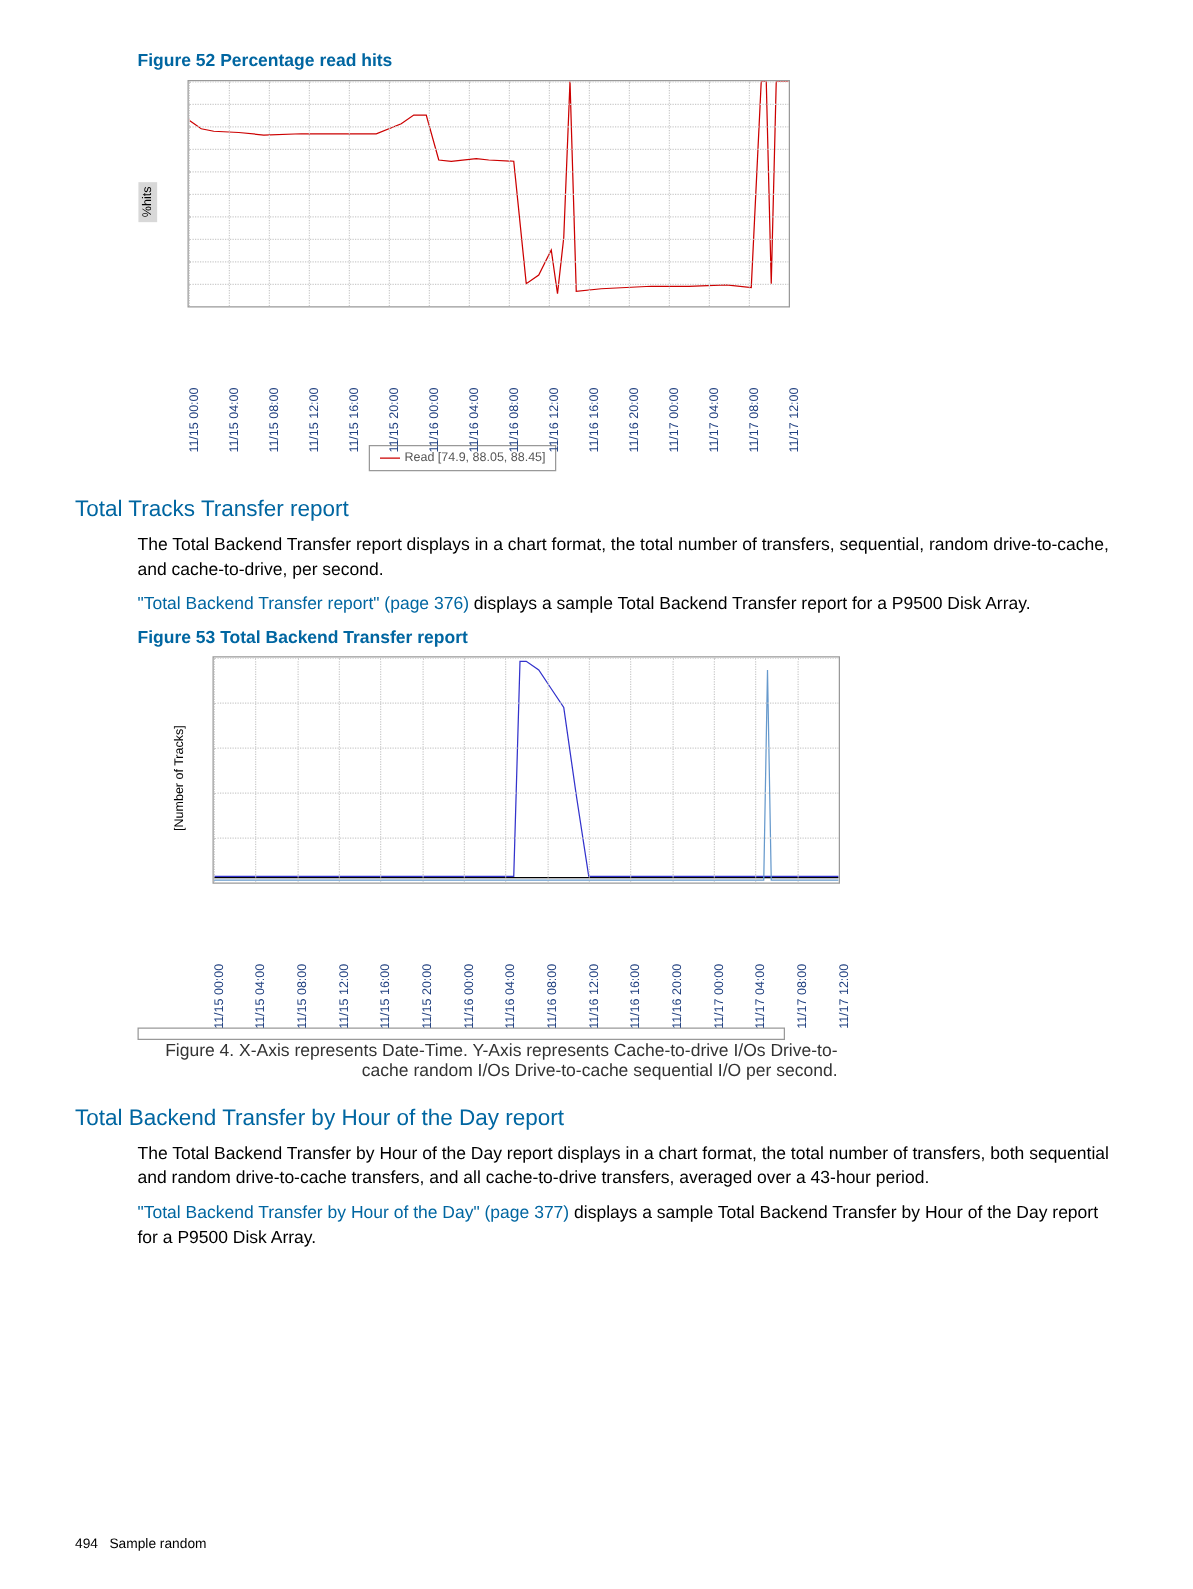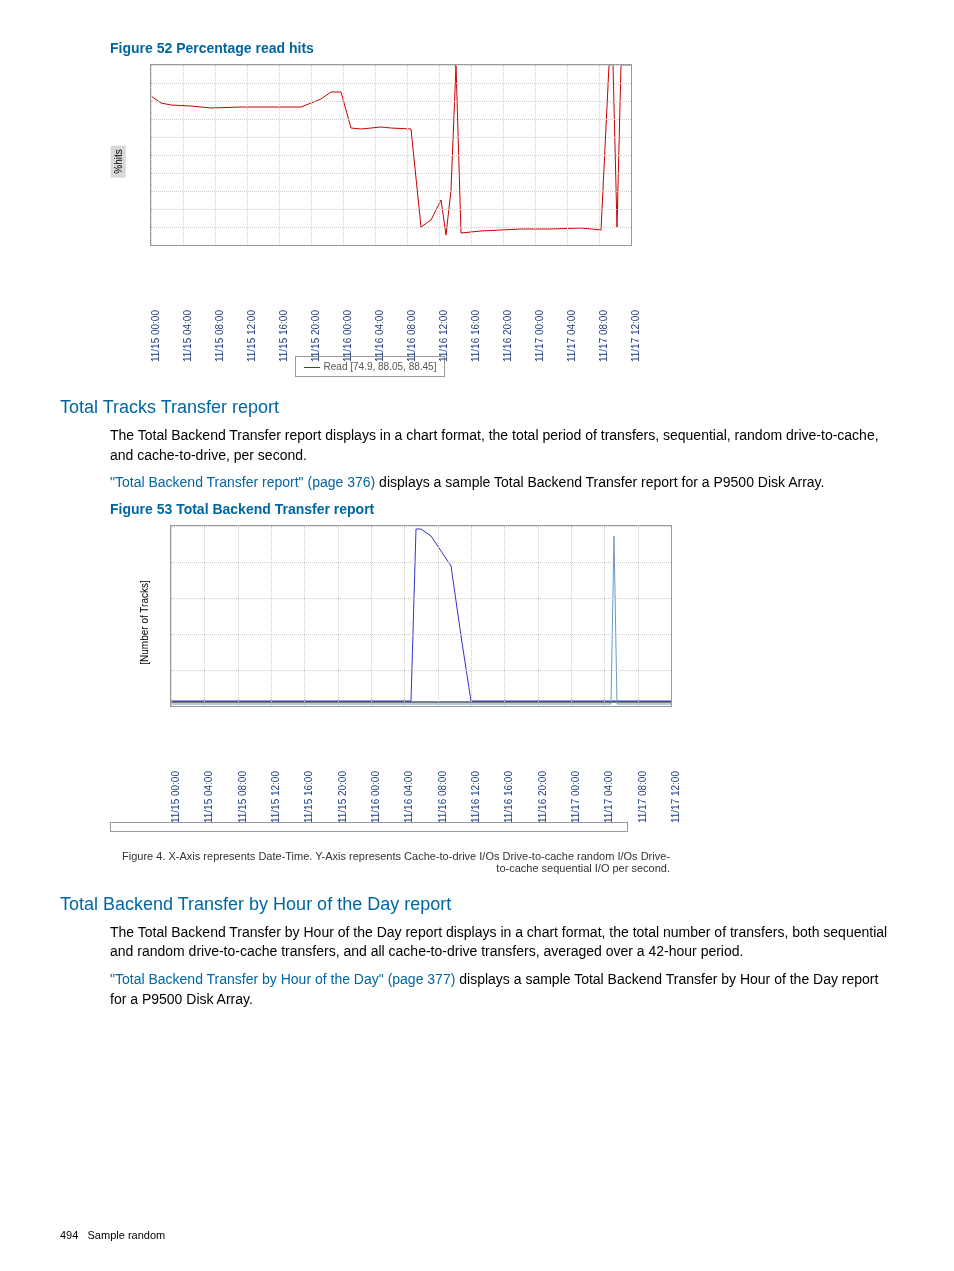--- a/index.html
+++ b/index.html
@@ -90,23 +90,23 @@
     color: #555;
   }
   .legend-line {
     display: inline-block;
     width: 16px;
     border-top: 1px solid;
     vertical-align: middle;
     margin-right: 4px;
   }
   .chart-footnote {
-    font-size: 11px;
+    font-size: 14px;
     color: #333;
-    margin-top: 18px;
+    margin-top: 0;
   }
   .page-footer {
     position: fixed;
     bottom: 30px;
     left: 60px;
     font-size: 11px;
     color: #000;
   }
   svg.data-line {
     position: absolute;
@@ -187,21 +187,21 @@
       </div>
   </div>
   <div style="text-align:center;">
     <div class="chart-legend">
       <span class="legend-line" style="border-color:#cc0000"></span><span>Read   [74.9, 88.05, 88.45]</span>
     </div>
   </div>
 </div>
 
 <h2 class="section-heading">Total Tracks Transfer report</h2>
-<p class="body-text">The Total Backend Transfer report displays in a chart format, the total period of transfers, sequential, random drive-to-cache, and cache-to-drive, per second.</p>
+<p class="body-text">The Total Backend Transfer report displays in a chart format, the total number of transfers, sequential, random drive-to-cache, and cache-to-drive, per second.</p>
 <p class="body-text">
   <span class="link-text">"Total Backend Transfer report" (page 376)</span><span> displays a sample Total Backend Transfer report for a P9500 Disk Array.</span>
 </p>
 
 <div class="figure-caption" style="padding-left:50px">Figure 53 Total Backend Transfer report</div>
 
 <div class="chart-container" style="width:580px;">
   <div style="position:relative; margin-left:60px;">
     <div class="y-axis-label" style="left:-80px; top:90px; width:100px; text-align:center; background:none;">[Number of Tracks]</div>
     <div class="chart-plot" id="plot53" style="height:180px; width:500px;">
@@ -257,20 +257,20 @@
         <div class="x-tick-label" style="left: 466.667px;">11/17 08:00</div>
         <div class="x-tick-label" style="left: 500px;">11/17 12:00</div>
       </div>
   </div>
   <div class="chart-legend" style="display:block; margin-top:55px; width:500px; margin-left:0;">
   </div>
   <div class="chart-footnote" style="text-align:right; width:560px;">Figure 4. X-Axis represents Date-Time. Y-Axis represents Cache-to-drive I/Os Drive-to-cache random I/Os Drive-to-cache sequential I/O per second.</div>
 </div>
 
 <h2 class="section-heading">Total Backend Transfer by Hour of the Day report</h2>
-<p class="body-text">The Total Backend Transfer by Hour of the Day report displays in a chart format, the total number of transfers, both sequential and random drive-to-cache transfers, and all cache-to-drive transfers, averaged over a 42-hour period.</p>
+<p class="body-text">The Total Backend Transfer by Hour of the Day report displays in a chart format, the total number of transfers, both sequential and random drive-to-cache transfers, and all cache-to-drive transfers, averaged over a 43-hour period.</p>
 <p class="body-text">
   <span class="link-text">"Total Backend Transfer by Hour of the Day" (page 377)</span><span> displays a sample Total Backend Transfer by Hour of the Day report for a P9500 Disk Array.</span>
 </p>
 
 <div class="page-footer">
   <span>494</span>&nbsp;&nbsp;&nbsp;<span>Sample random</span>
 </div>
 
 </body></html>

